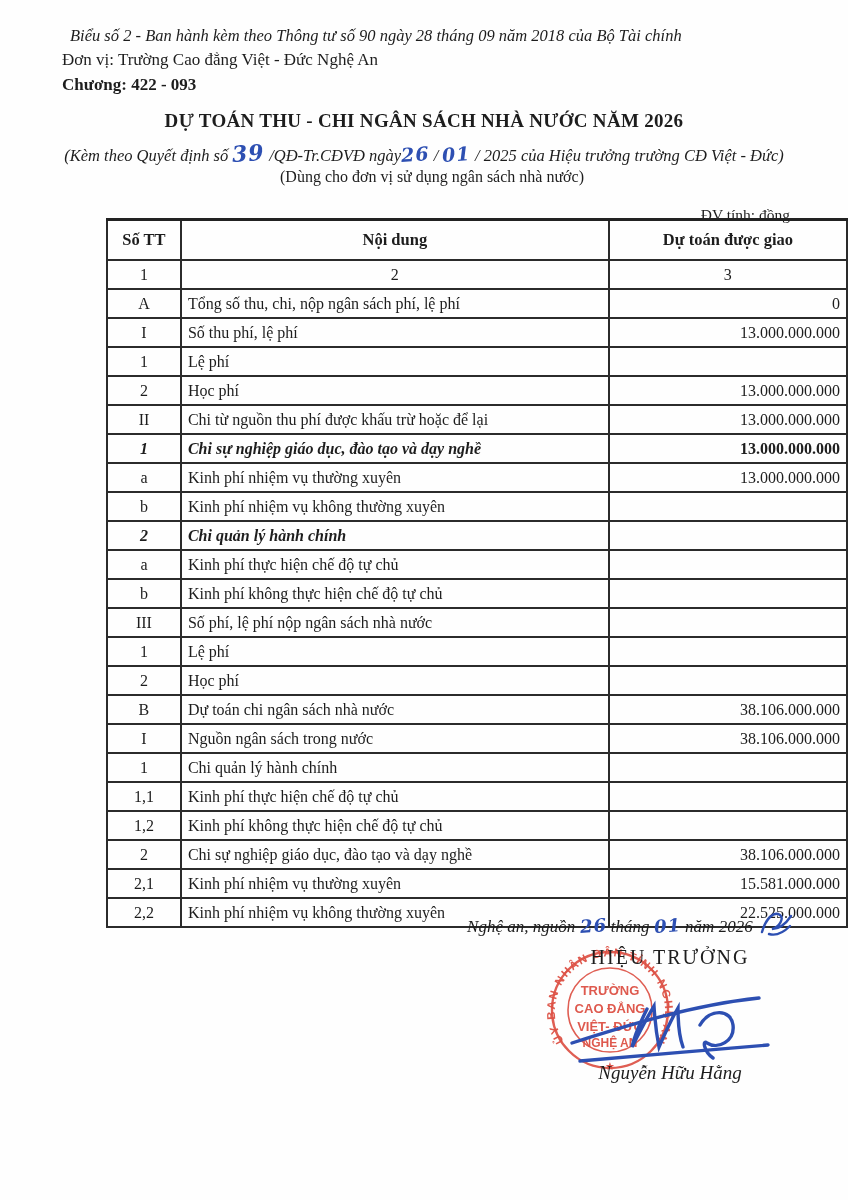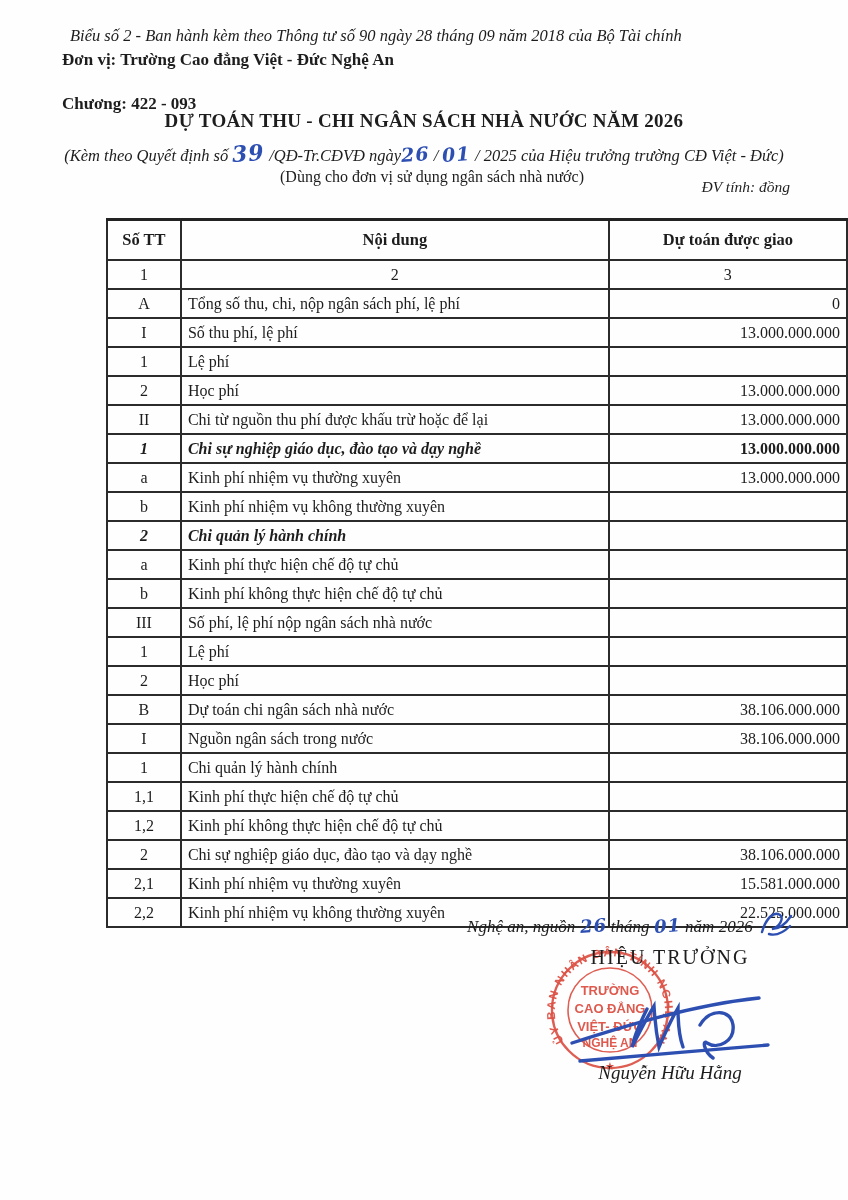--- a/index.html
+++ b/index.html
@@ -3,26 +3,26 @@
 <meta charset="utf-8">
 <style>
   html,body{margin:0;padding:0;background:#e8e8e8;}
   .page{
     position:relative;width:848px;height:1200px;background:#fefefe;
     font-family:"Liberation Serif","DejaVu Serif",serif;color:#1d1d1d;
     margin:0 auto;overflow:hidden;
   }
   .abs{position:absolute;}
   .issuance-note{top:26px;left:70px;width:730px;text-align:left;font-style:italic;font-size:16.5px;}
-  .unit-line{top:50px;left:62px;font-weight:bold;font-size:17px;}
-  .chapter-line{top:75px;left:62px;font-weight:bold;font-size:17px;margin-top:19px;}
+  .unit-line{top:50px;left:62px;font-weight:normal;font-size:17px;}
+  .chapter-line{top:75px;left:62px;font-weight:bold;font-size:17px;}
   .doc-title{top:110px;left:0;right:0;text-align:center;font-weight:bold;font-size:19px;letter-spacing:.3px;}
   .decision-line{top:140px;left:0;right:0;text-align:center;font-style:italic;font-size:16.5px;}
   .subtitle{top:168px;left:16px;right:0;text-align:center;font-size:16px;}
-  .unit-note{top:178px;right:58px;font-style:italic;font-size:15.5px;}
+  .unit-note{top:206px;right:58px;font-size:15.5px;}
   .hw{
     color:#2d4fb2;font-style:italic;font-weight:bold;font-size:19px;
     display:inline-block;transform:rotate(-4deg);letter-spacing:1px;
     font-family:"DejaVu Serif",serif;
   }
   .hw-big{font-size:22px;}
   table.budget{
     position:absolute;top:218px;left:62px;border-collapse:collapse;table-layout:fixed;
     border:2px solid #2b2b2b;border-top:3px solid #222;margin-left:44px;
   }

